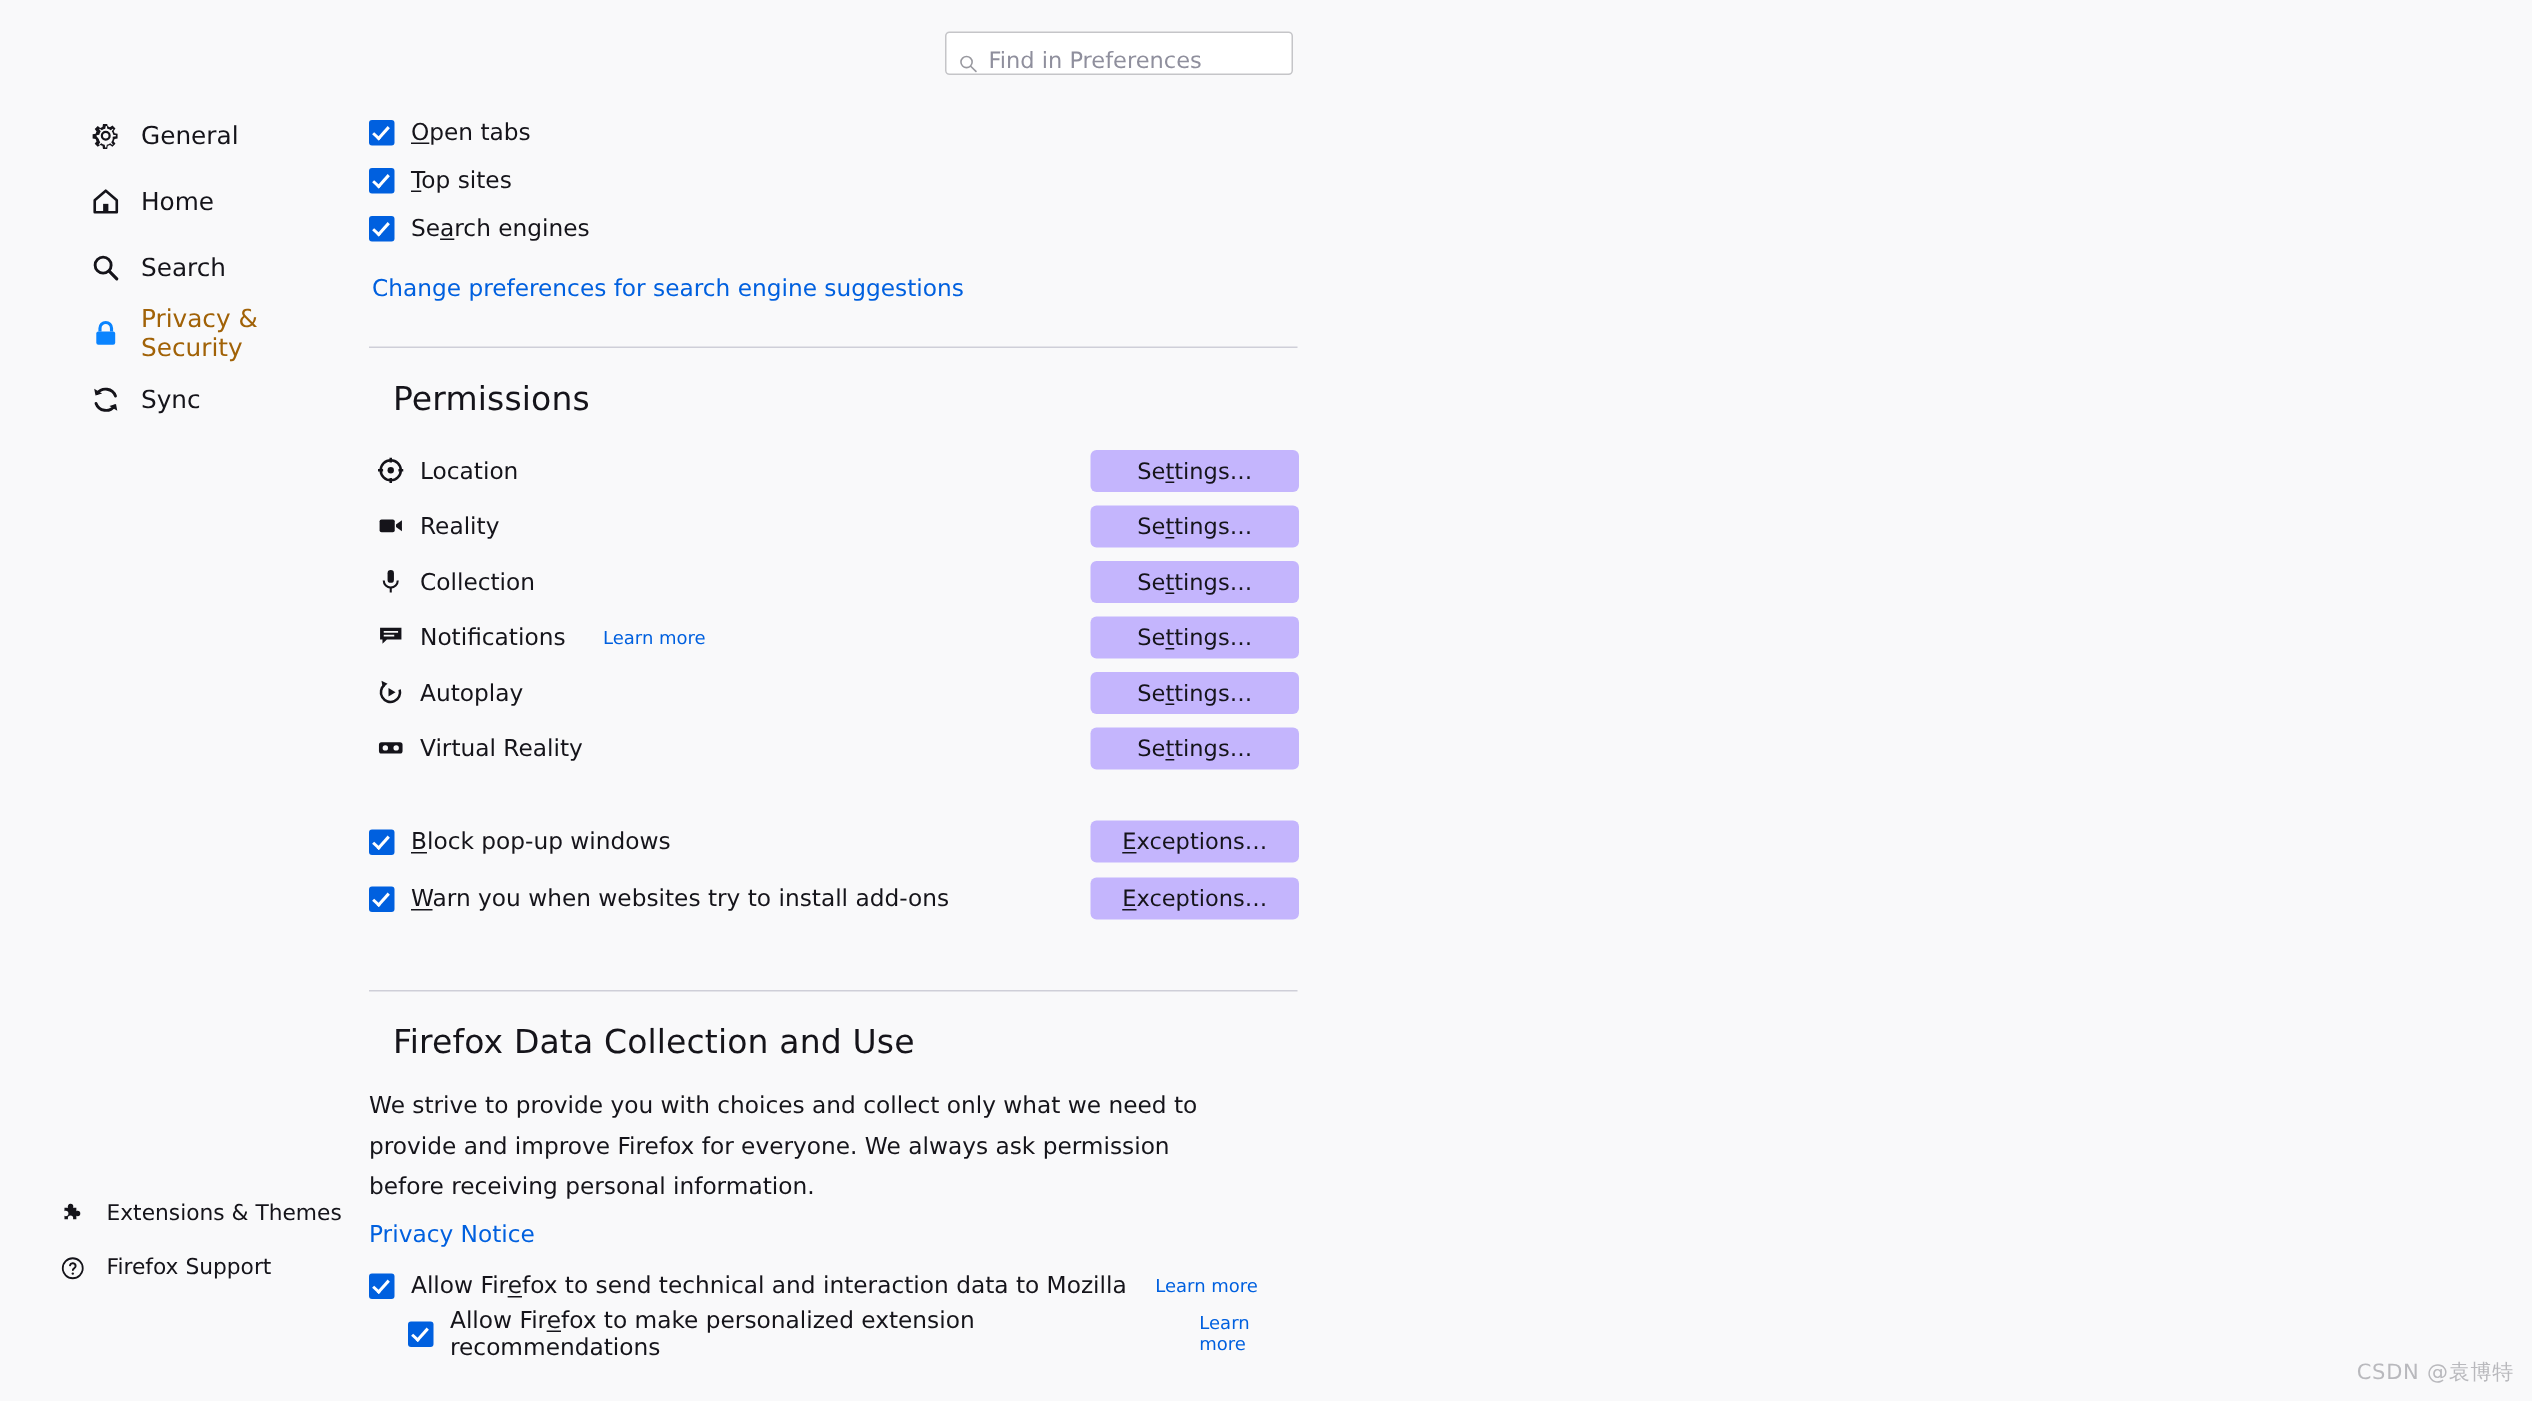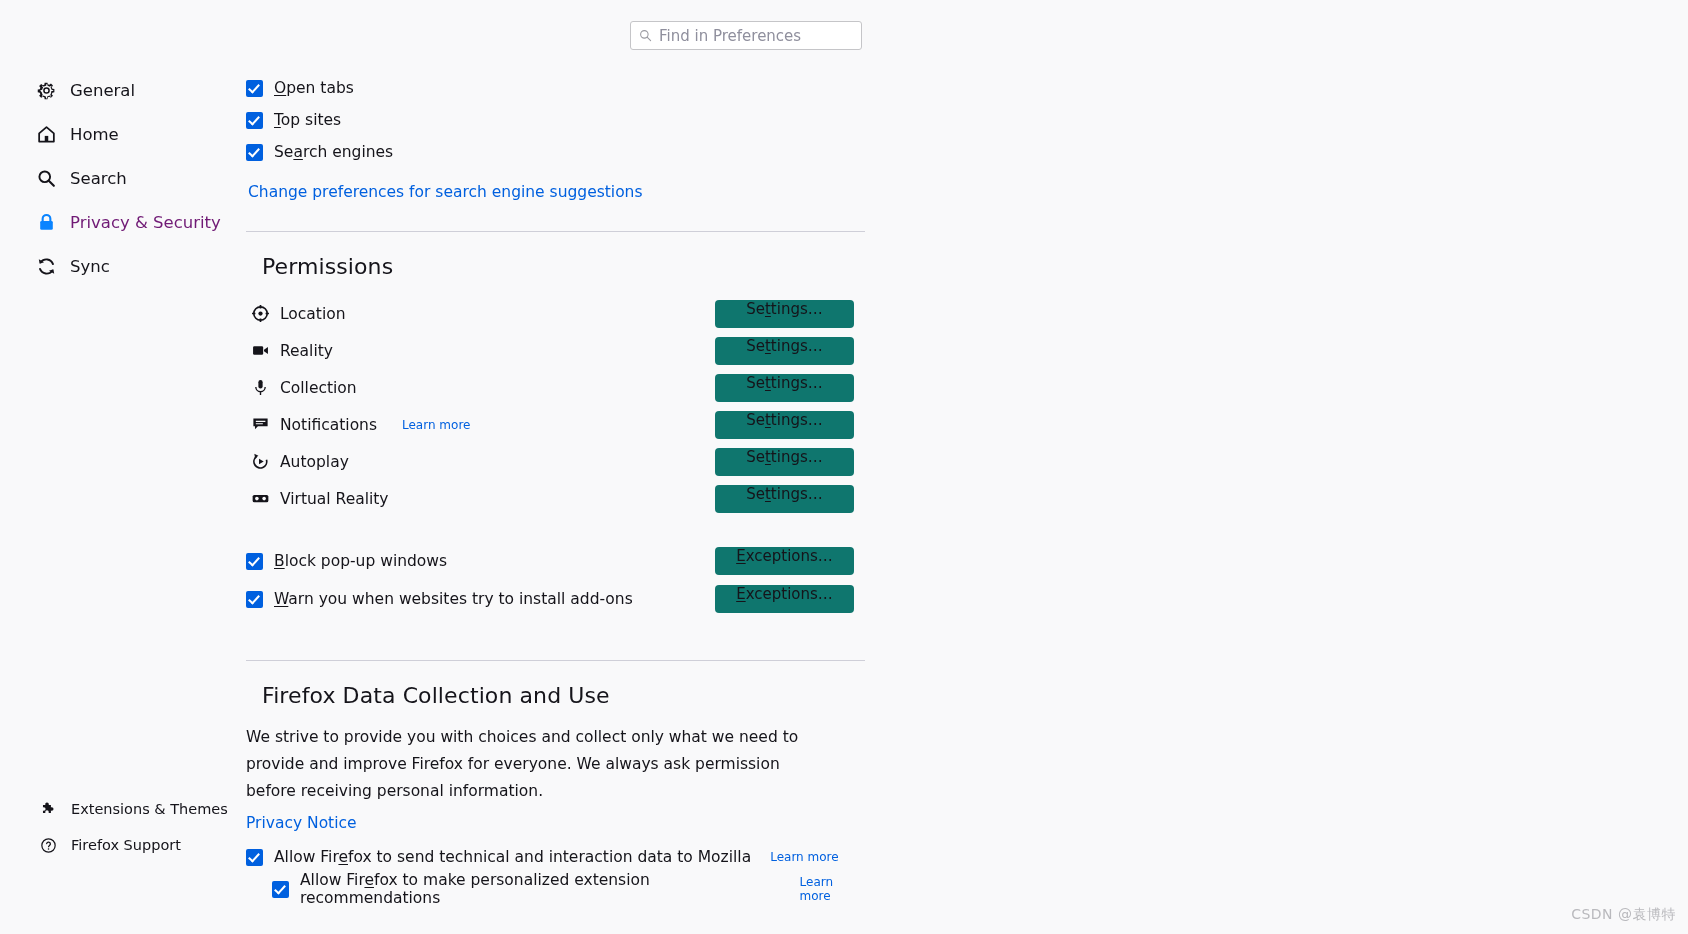--- a/index.html
+++ b/index.html
@@ -26,21 +26,21 @@
     height: 29px;
   }
   .searchbar {
     box-sizing: border-box;
     width: 100%;
     height: 100%;
     background: #ffffff;
     border: 1px solid #c5c5c8;
     border-radius: 3px;
     display: flex;
-    align-items: center;
+    align-items: flex-end;
     padding: 0 8px;
     gap: 7px;
   }
   .searchbar .mag {
     flex: 0 0 auto;
     width: 13px;
     height: 13px;
     display: block;
     opacity: .62;
   }
@@ -61,31 +61,31 @@
     position: absolute;
     left: 0;
     top: 68px;
     width: 235px;
   }
   .nav-item {
     display: flex;
     align-items: center;
     gap: 13px;
     height: 44px;
-    padding-left: 36px;
+    padding-left: 60px;
     font-size: 16.5px;
     color: #15141a;
     cursor: default;
   }
   .nav-item .ico {
     width: 21px; height: 21px;
     flex: 0 0 21px;
     display: block;
   }
-  .nav-item.active { color: #701a75; text-align: center; }
+  .nav-item.active { color: #a16207; }
   .nav-item.active .ico { fill: #0a84ff; }
 
   .sidebar-bottom {
     position: absolute;
     left: 0;
     top: 791px;
     width: 235px;
   }
   .nav-item.small {
     height: 36px;
@@ -171,30 +171,31 @@
   .perm-left .pico {
     width: 17px; height: 17px;
     flex: 0 0 17px;
     display: block;
     fill: #15141a;
   }
   .perm-row .learn { margin-left: 14px; }
 
   .btn {
     position: absolute;
-    right: 12px;
+    right: 0;
     width: 139px;
     height: 28px;
-    background: #0f766e;
+    background: #c4b5fd;
     border: 0;
     border-radius: 4px;
     font-family: inherit;
     font-size: 15px;
     color: #15141a;
     display: flex;
+    align-items: center;
     justify-content: center;
     cursor: default;
   }
 
   .body-text {
     font-size: 15.5px;
     line-height: 27px;
     margin: 0;
     color: #15141a;
     max-width: 570px;

